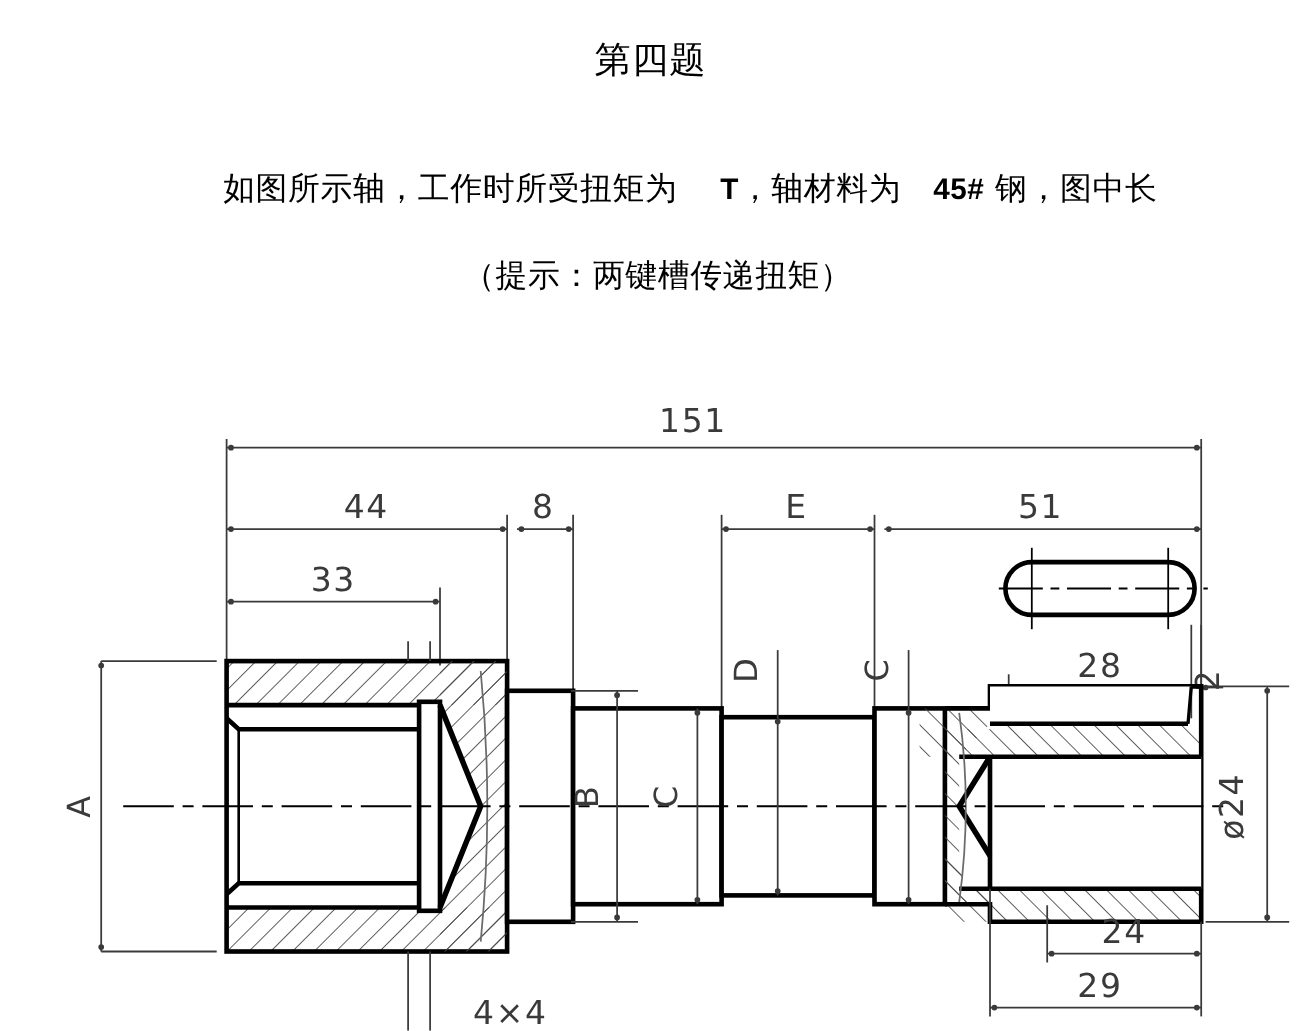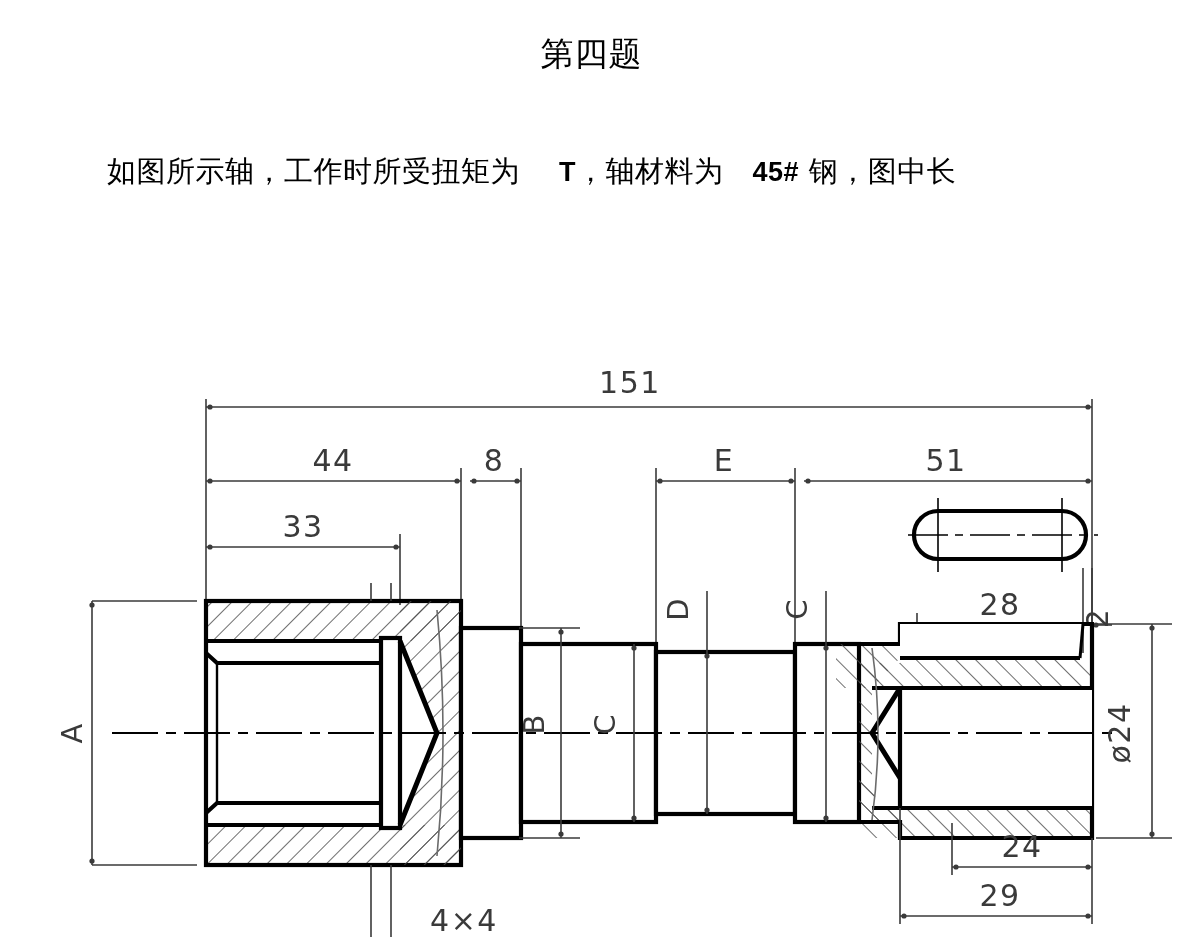--- a/index.html
+++ b/index.html
@@ -34,20 +34,21 @@
   }
   .body-text {
     position: absolute;
     left: 48px;
     top: 132px;
     width: 1100px;
     font-size: 29px;
     font-family: "DejaVu Serif", serif;
     line-height: 78px;
     letter-spacing: 0.5px;
+    text-align: center;
   }
   .para-line {
     white-space: pre;
   }
   .latin {
     font-family: "Liberation Sans", sans-serif;
     font-weight: bold;
     font-size: 27px;
   }
   .drawing-wrap {
@@ -76,20 +77,21 @@
 </style>
 </head>
 <body>
 
 <div id="page">
 
   <div class="doc-title">第四题</div>
 
   <div class="body-text">
     <div class="para-line"><span>　　如图所示轴，工作时所受扭矩为</span><span>&nbsp;&nbsp;&nbsp;&nbsp;</span><span class="latin">T</span><span>，轴材料为</span><span>&nbsp;&nbsp;&nbsp;</span><span class="latin">45#</span><span>&nbsp;</span><span>钢，图中长</span></div>
+    <div class="para-line">（提示：两键槽传递扭矩）</div>
   </div>
 
   <div class="drawing-wrap">
     <svg class="cad" width="1183" height="579" viewBox="0 0 1183 579" xmlns="http://www.w3.org/2000/svg">
 
       <defs>
         <pattern id="hatchR" width="14" height="14" patternTransform="rotate(45)" patternUnits="userSpaceOnUse">
           <line x1="0" y1="0" x2="0" y2="14" stroke="#4a4a4a" stroke-width="1.6"></line>
         </pattern>
         <pattern id="hatchL" width="14" height="14" patternTransform="rotate(-45)" patternUnits="userSpaceOnUse">

